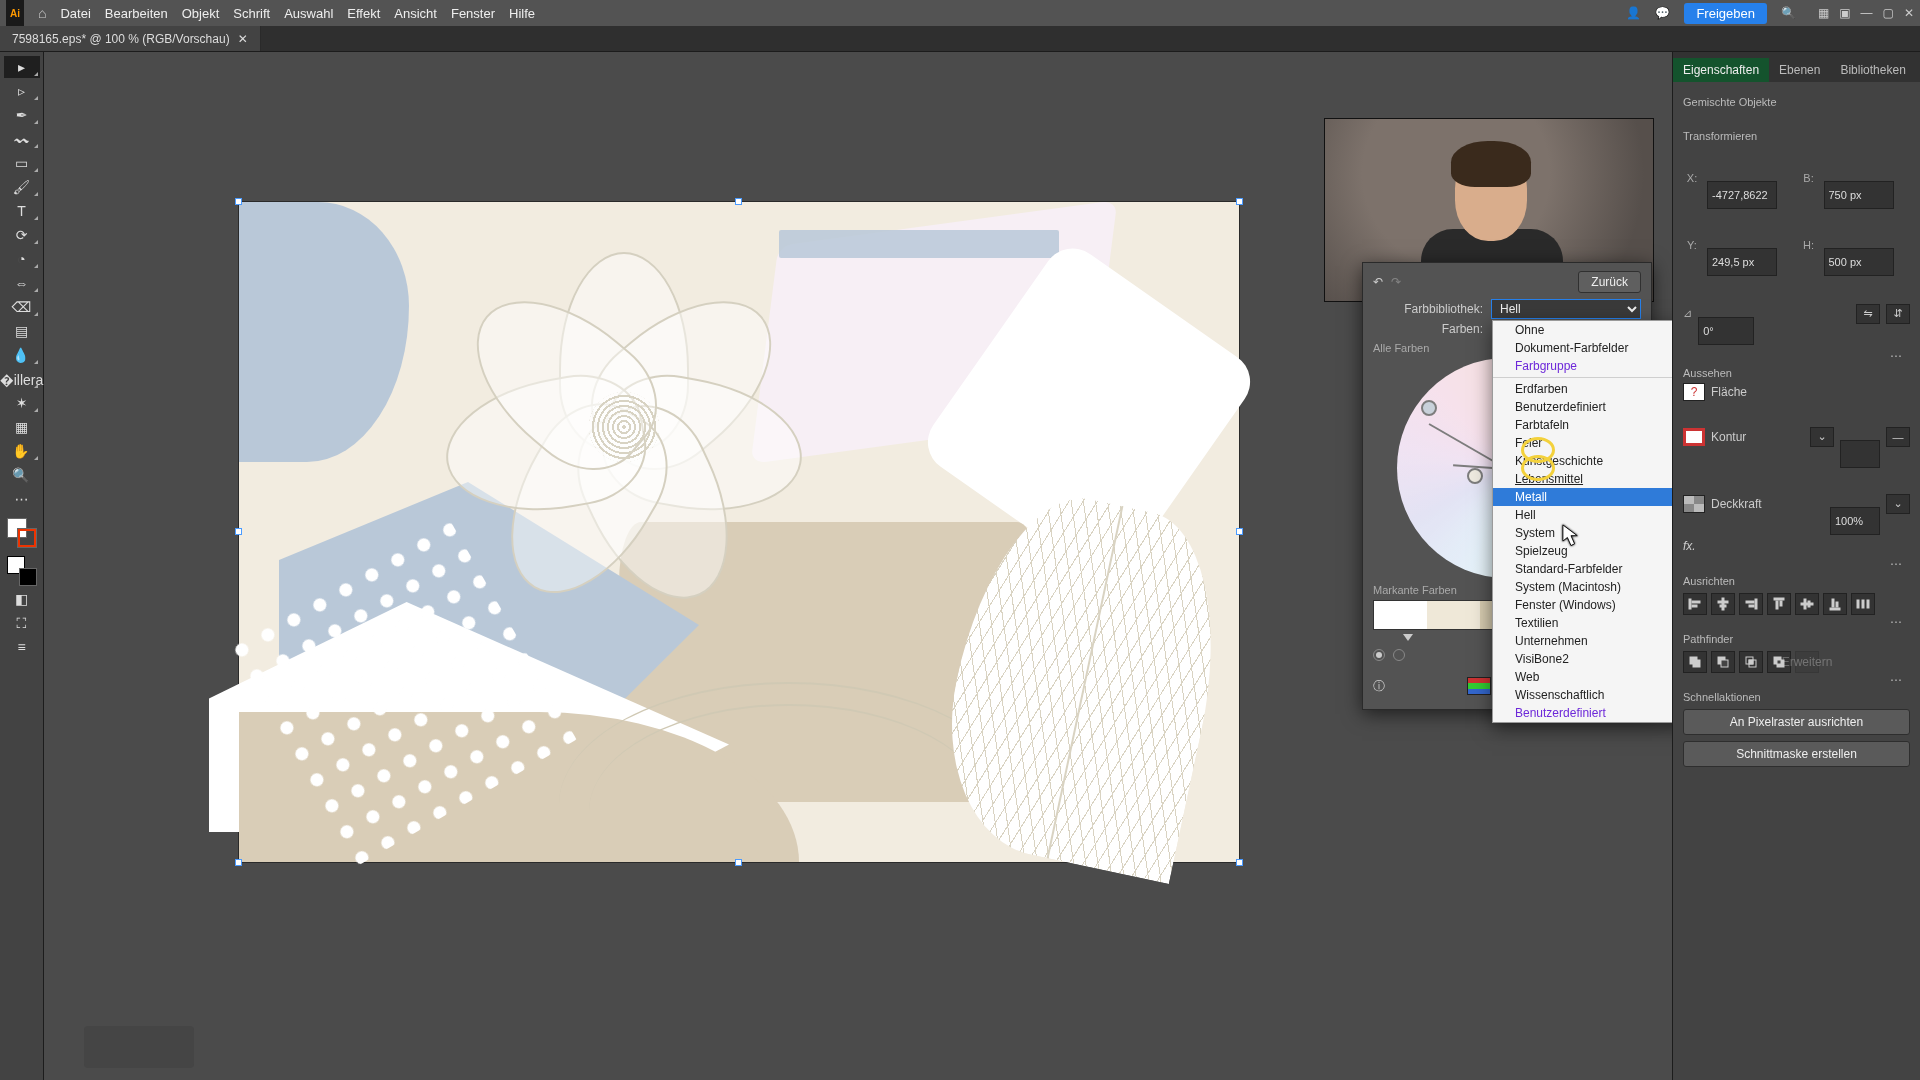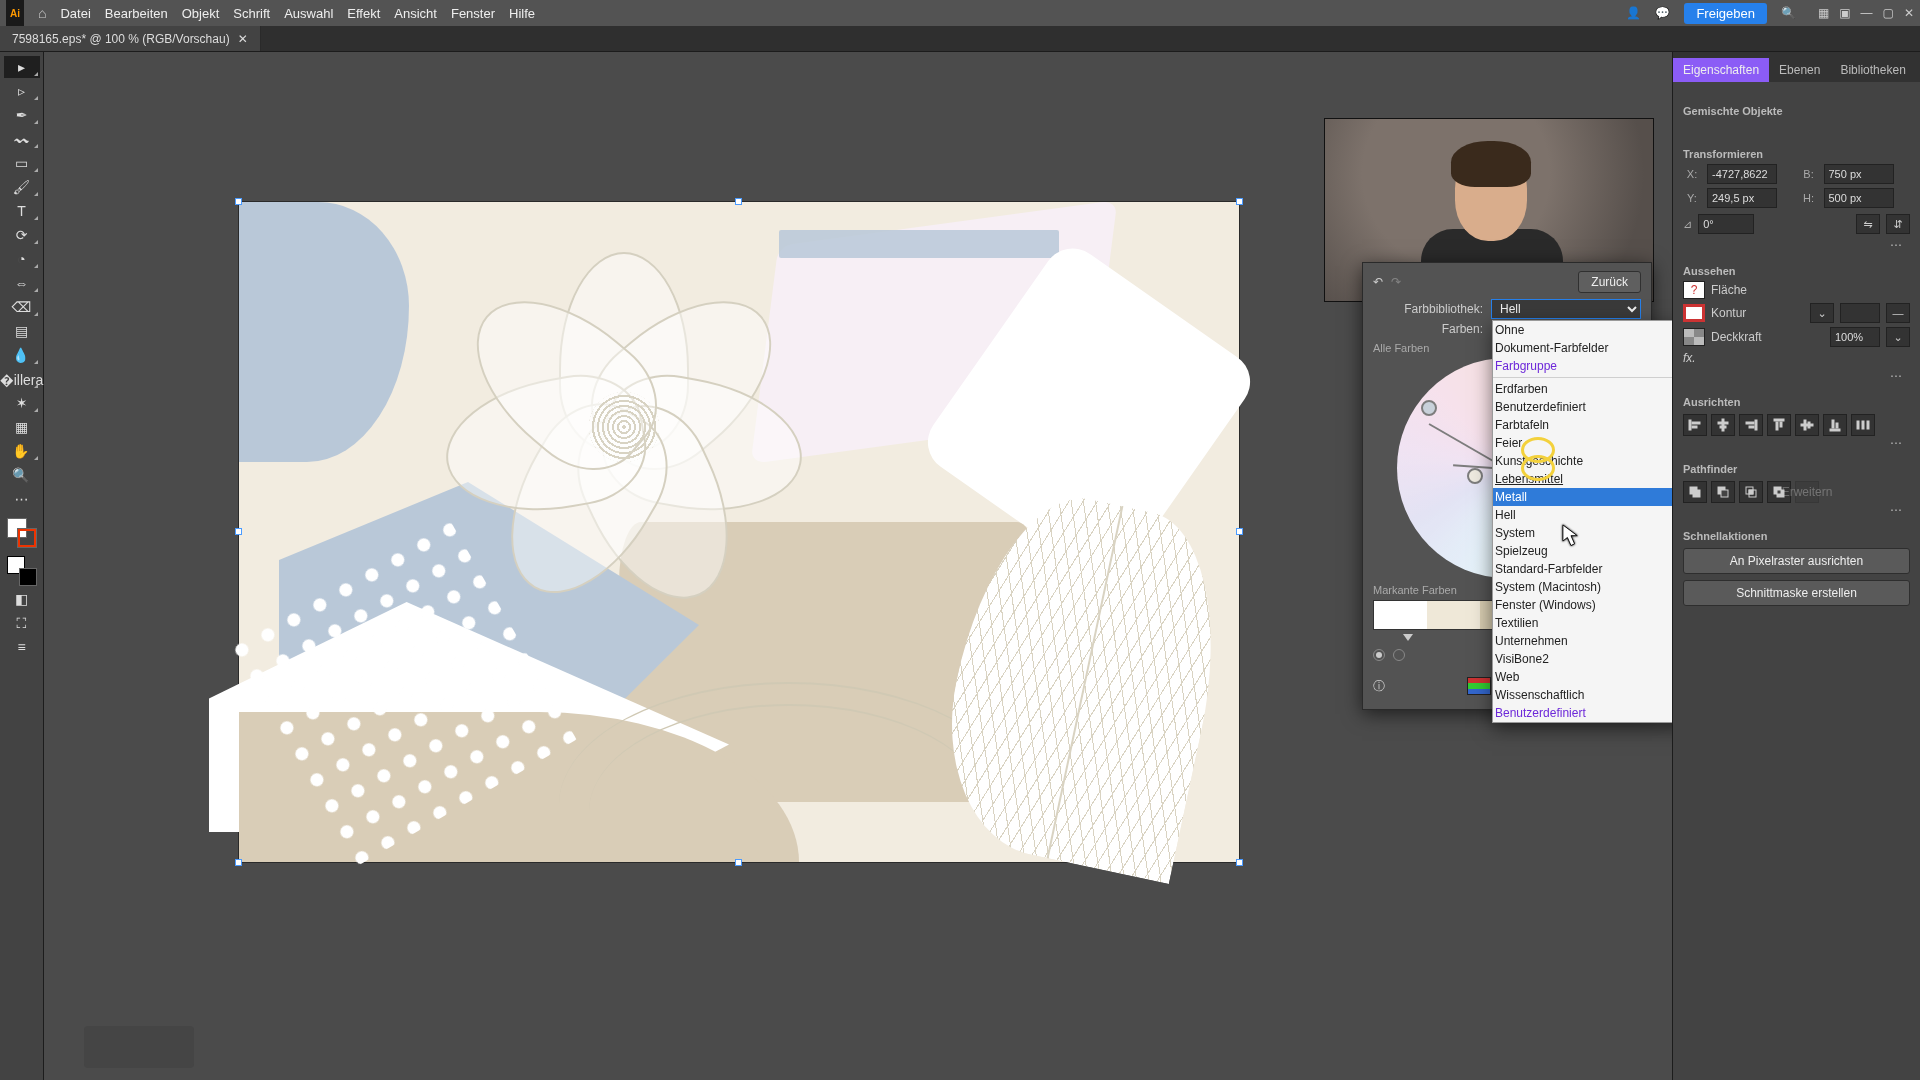--- a/index.html
+++ b/index.html
@@ -90,44 +90,44 @@
 .recolor .slider .triangle{width:0;height:0;border-left:5px solid transparent;border-right:5px solid transparent;border-top:7px solid #ccc;margin-left:30px;}
 .recolor .radio-row{display:flex;gap:8px;align-items:center;margin-top:8px;}
 .recolor .radio{width:12px;height:12px;border:1px solid #888;border-radius:50%;display:inline-block;}
 .recolor .radio.on::after{content:"";display:block;width:6px;height:6px;background:#ccc;border-radius:50%;margin:2px;}
 .recolor .footer-row{display:flex;align-items:center;gap:8px;margin-top:14px;}
 .recolor .footer-row .spacer{flex:1;}
 .recolor .swatch-icon{width:24px;height:18px;background:linear-gradient(#c33 0 33%,#3c3 33% 66%,#36c 66% 100%);border:1px solid #222;}
 
 
 .dropdown { position:absolute; width:200px; background:#f5f5f5; border:1px solid #9a9a9a; box-shadow:0 6px 18px rgba(0,0,0,.5); font-size:12px; color:#222; z-index:50;}
-.dropdown .ditem{ padding:2px 2px; display:flex; align-items:center; justify-content:space-between; }
+.dropdown .ditem{ padding:2px 22px; display:flex; align-items:center; justify-content:space-between; }
 .dropdown .ditem.dis{ color:#6d28d9; }
 .dropdown .ditem.hl{ background:#2f7bd9; color:#fff; }
 .dropdown .sep{ height:1px; background:#cfcfcf; margin:2px 0; }
 
 
 .hint{position:absolute;width:34px;height:26px;border:3px solid #f3d13c;border-radius:50%;pointer-events:none;}
 
 
 .webcam { position:absolute; right:18px; top:66px; width:330px; height:184px; background:#6b6460; border:1px solid #111; overflow:hidden; }
 .webcam .bg{position:absolute;inset:0;background:radial-gradient(circle at 40% 30%, #7d726b 0 40%, #564f4b 80%);}
 .webcam .head{position:absolute;left:130px;top:34px;width:72px;height:88px;background:#d9ad8c;border-radius:40% 40% 46% 46%;}
 .webcam .hair{position:absolute;left:126px;top:22px;width:80px;height:46px;background:#3a2a1c;border-radius:46% 46% 30% 30%;}
 .webcam .body{position:absolute;left:96px;top:110px;width:142px;height:90px;background:#2a2a2a;border-radius:32px 32px 0 0;}
 
 
 .rightpanes { width: 248px; background:#434343; border-left:1px solid #1c1c1c; display:flex; flex-direction:column; }
 .rightpanes .tabs { display:flex; background:#323232; height:30px; align-items:flex-end; }
 .rightpanes .tabs .t{ padding:5px 10px; font-size:12px; color:#bbb; }
-.rightpanes .tabs .t.active{ background:#8b5cf6; color:#eee; }
+.rightpanes .tabs .t.active{ background:#14532d; color:#eee; }
 .rightpanes .pad{ padding:8px 10px; }
-.rightpanes .section-label{ color:#bbb; font-size:11px; margin:15px 0 4px;font-weight:bold; }
+.rightpanes .section-label{ color:#bbb; font-size:11px; margin:6px 0 4px; }
 .rightpanes .grid2{ display:grid; grid-template-columns: 18px 1fr 18px 1fr; gap:4px 6px; align-items:center;}
-.rightpanes .field{ background:#333; border:1px solid #222; color:#ddd; font-size:11px; height:20px; padding:0 4px; width:70px; }
+.rightpanes .field{ background:#333; border:1px solid #222; color:#ddd; font-size:11px; height:28px; padding:0 4px; width:70px;margin-top:35px; }
 .rightpanes .lab{ color:#aaa; font-size:11px; text-align:center;}
 .rightpanes .divider{height:12px;}
 .rightpanes .swatch-chip{width:22px;height:18px;border:1px solid #222;display:inline-block;vertical-align:middle;}
 .rightpanes .prop-row{display:flex;align-items:center;gap:6px;margin:4px 0;}
 .rightpanes .mini{ width:24px; height:20px; background:#333; border:1px solid #222; display:flex;align-items:center;justify-content:center;font-size:11px;color:#ccc }
 .rightpanes .align-row{display:flex;gap:4px;margin-top:6px;}
 .rightpanes .align-row .ab{width:24px;height:22px;background:#333;border:1px solid #222;display:flex;align-items:center;justify-content:center;}
 .rightpanes .align-row .ab svg{width:14px;height:14px;stroke:#ccc;fill:#ccc;}
 .rightpanes .actions .abtn{display:block;background:#5a5a5a;border:1px solid #2e2e2e;color:#eee;font-size:12px;text-align:center;padding:5px 0;margin:6px 0;border-radius:3px;}
 .rightpanes .actions .row2{display:flex;gap:8px;}

